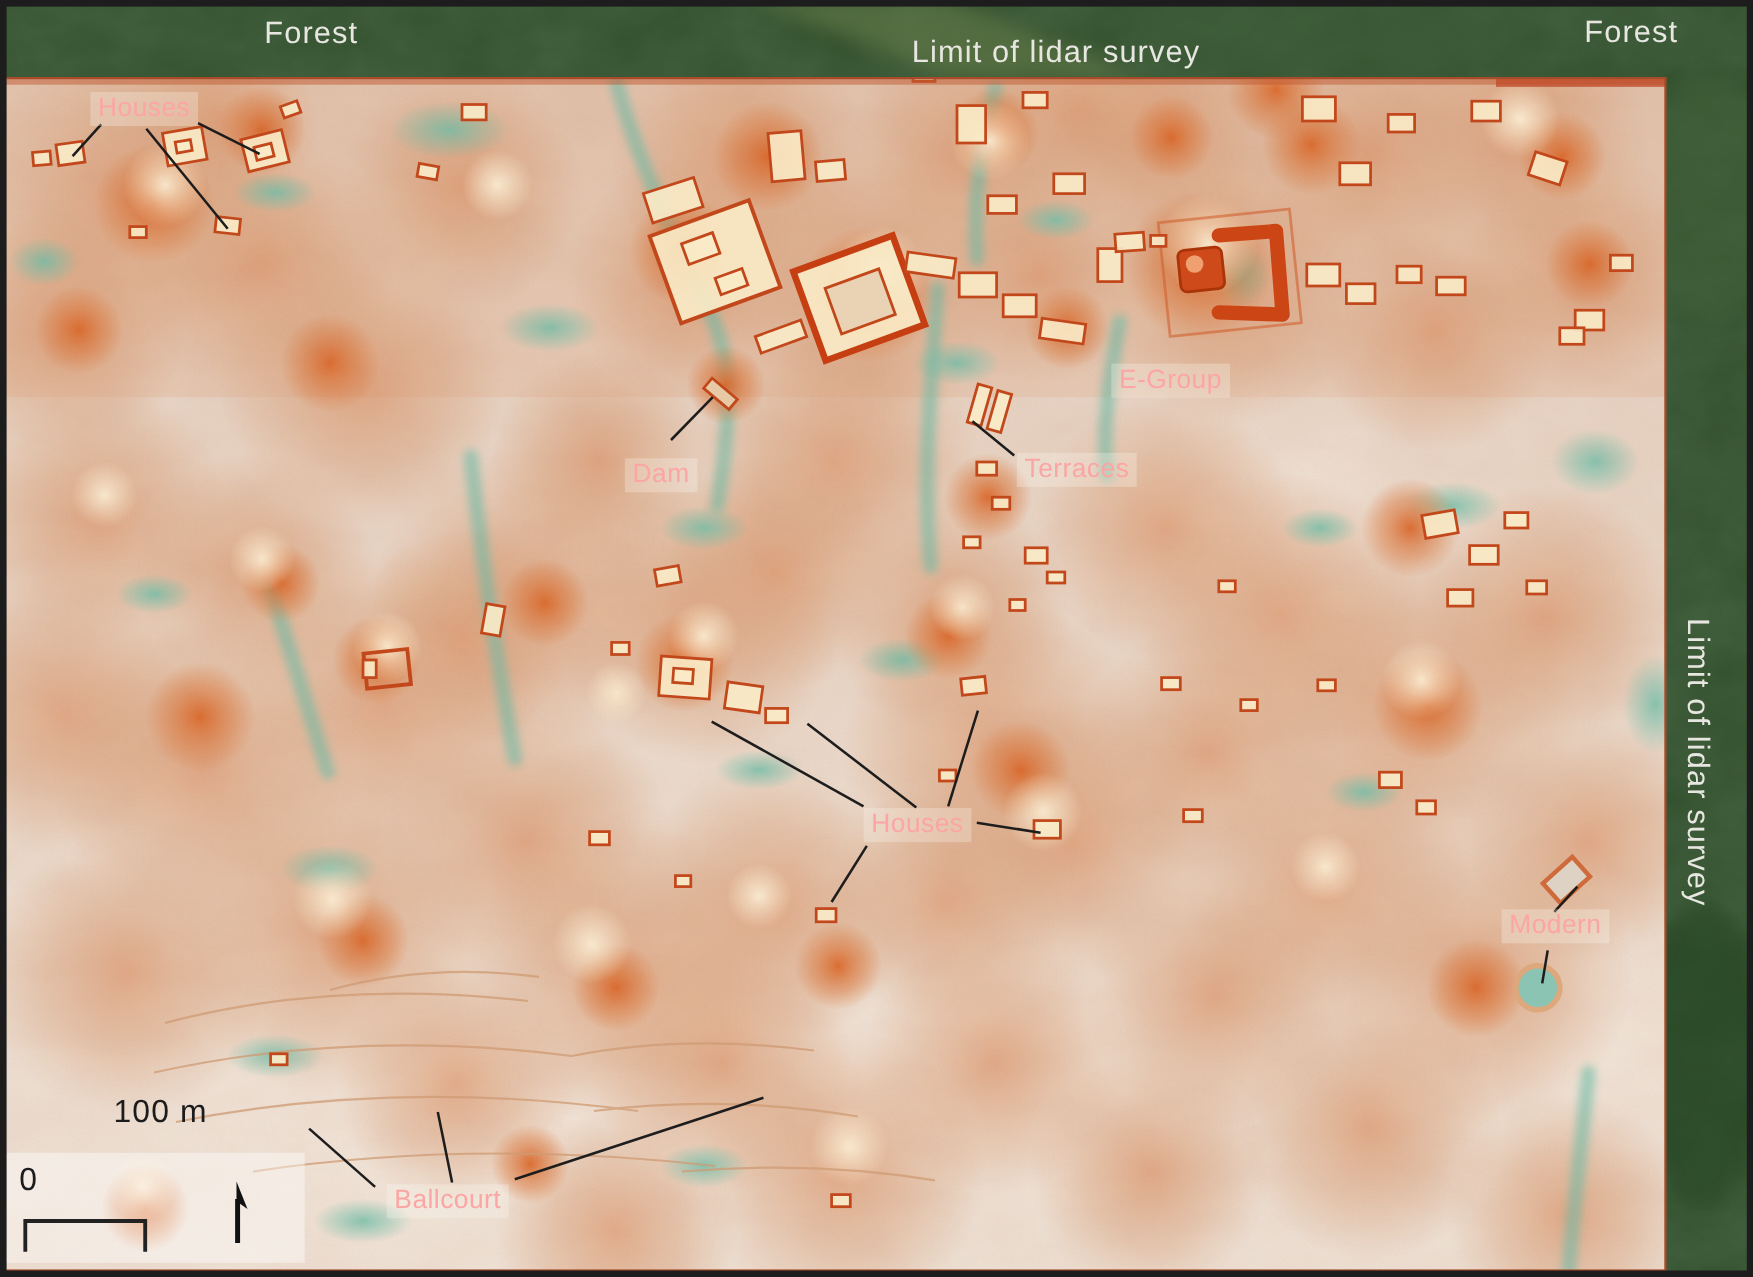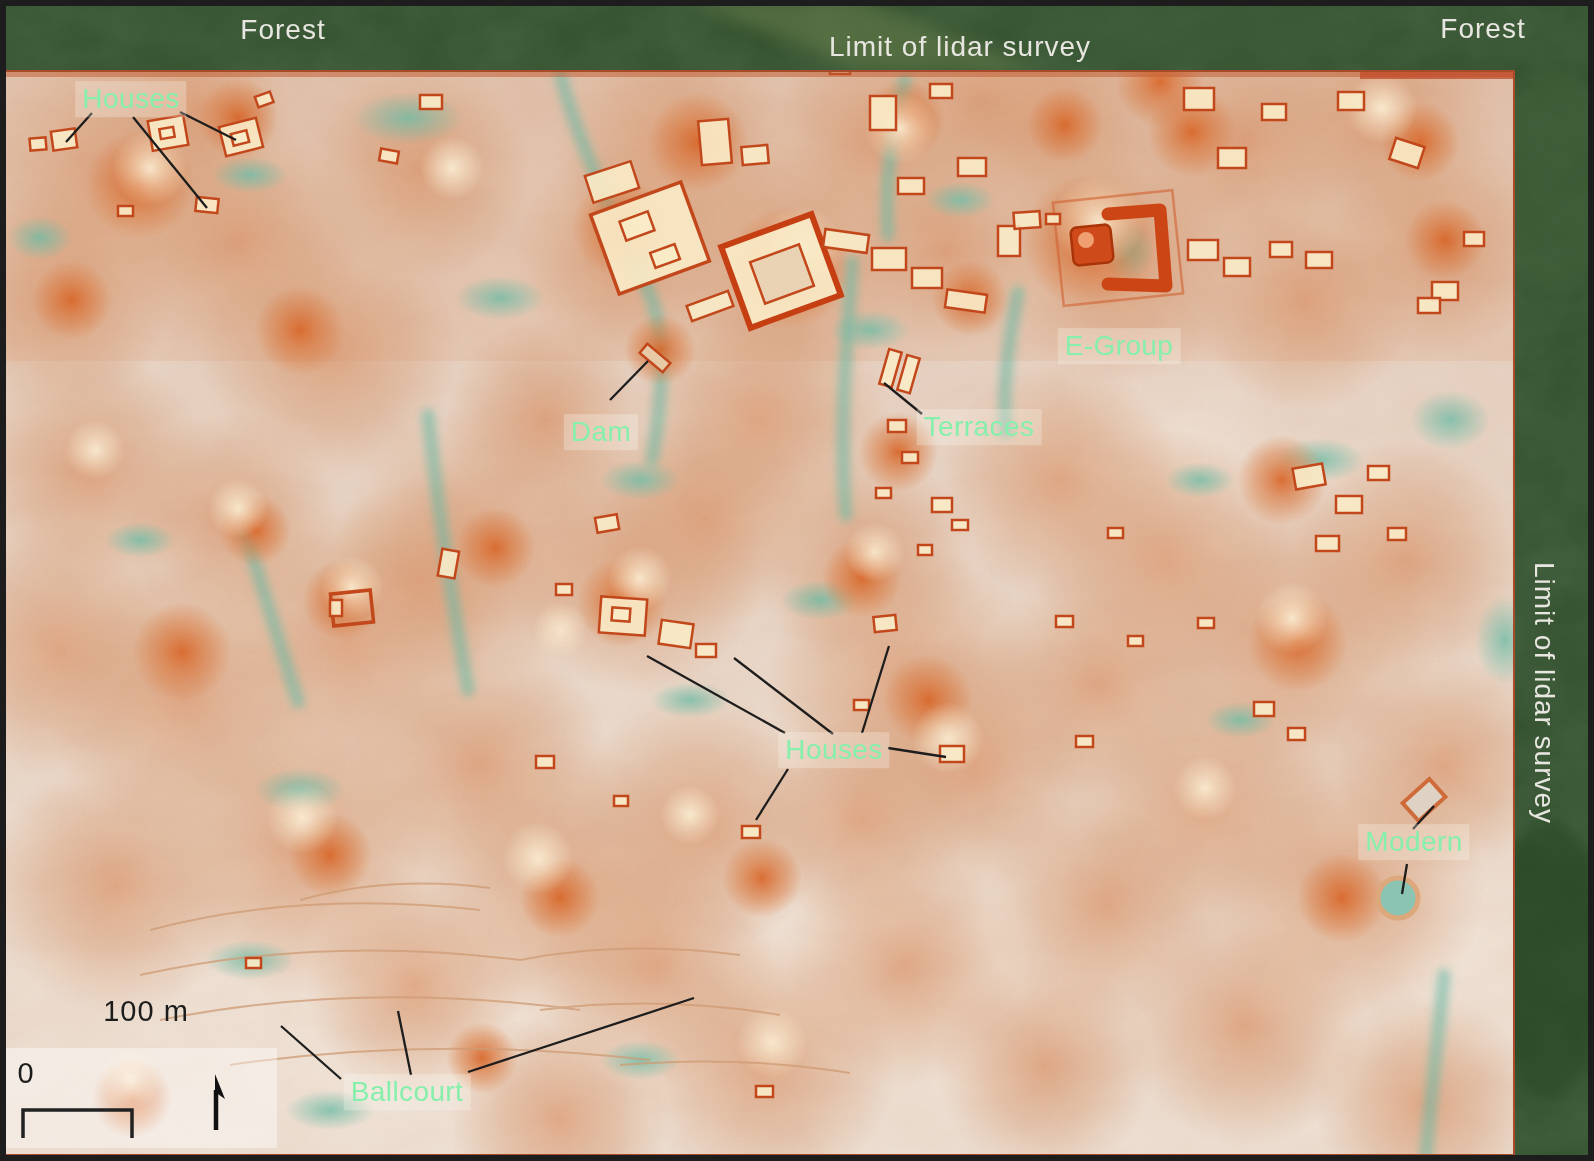--- a/index.html
+++ b/index.html
@@ -8,23 +8,23 @@
     width:1594px;height:1161px;
     overflow:hidden;
     font-family:"Liberation Sans", sans-serif;
     background:#34512e;
   }
   #art{position:absolute;left:0;top:0;width:1594px;height:1161px;display:block;}
   .lbl{
     position:absolute;
     transform:translate(-50%,-50%);
     white-space:nowrap;
-    font-size:28px;
+    font-size:24px;
     letter-spacing:.4px;
-    color:#86efac;
+    color:#fca5a5;
     background:rgba(252,250,246,.28);
     padding:1px 7px;
     line-height:1.2;
   }
   .banner-lbl{
     font-size:28px;
     color:#e7e6e0;
     background:none;
     letter-spacing:1px;
   }
@@ -412,21 +412,21 @@
 </svg>
 
 <div class="lbl banner-lbl" style="left:283px;top:30px">Forest</div>
 <div class="lbl banner-lbl" style="left:960px;top:47px">Limit of lidar survey</div>
 <div class="lbl banner-lbl" style="left:1483px;top:29px">Forest</div>
 <div class="lbl banner-lbl vertical-lbl" style="left:1544px;top:693px">Limit of lidar survey</div>
 
 <div class="lbl" style="left:131px;top:99px">Houses</div>
 <div class="lbl" style="left:601px;top:432px">Dam</div>
 <div class="lbl" style="left:979px;top:427px">Terraces</div>
-<div class="lbl" style="left:1119px;top:346px">E-Group</div>
+<div class="lbl" style="left:1064px;top:346px">E-Group</div>
 <div class="lbl" style="left:834px;top:750px">Houses</div>
 <div class="lbl" style="left:1414px;top:842px">Modern</div>
 <div class="lbl" style="left:407px;top:1092px">Ballcourt</div>
 
 <div class="lbl scale-lbl" style="left:26px;top:1073px">0</div>
 <div class="lbl scale-lbl" style="left:146px;top:1011px">100 m</div>
 
 </div>
 
 </body></html>

